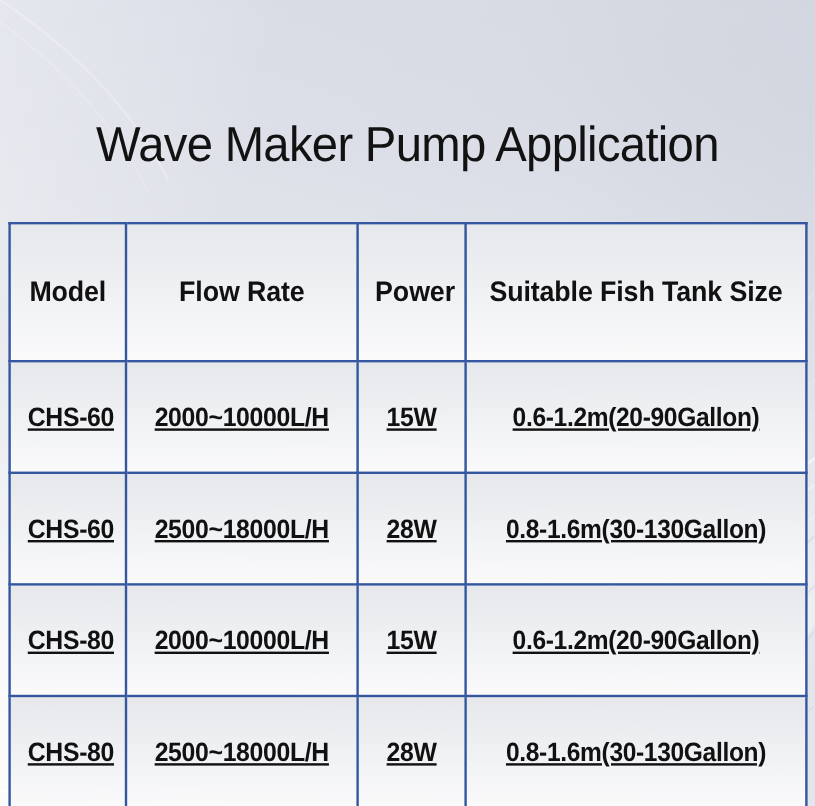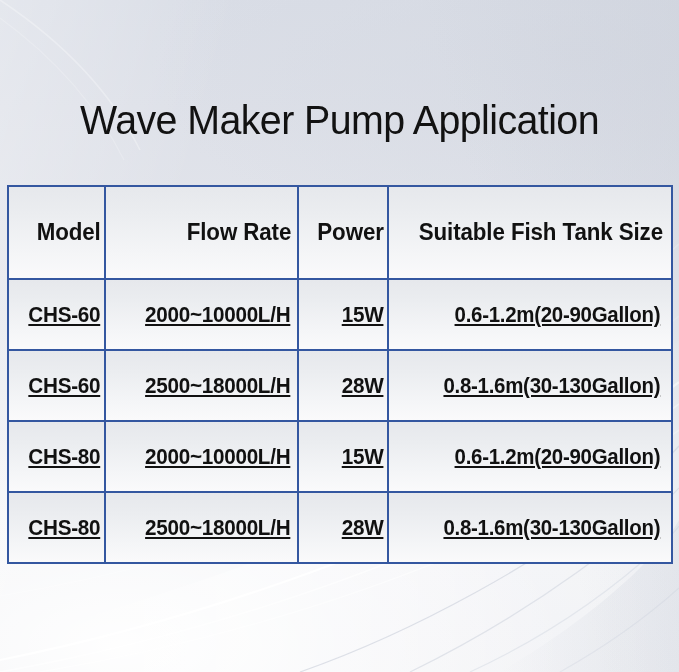--- a/index.html
+++ b/index.html
@@ -70,26 +70,26 @@
   }
   table#spec-table {
     border-collapse: collapse;
     width: 100%;
     table-layout: fixed;
     border: 2px solid #3457a0;
   }
   table#spec-table td,
   table#spec-table th {
     border: 2px solid #3457a0;
-    text-align: right;
+    text-align: center;
     vertical-align: middle;
     color: #111111;
     font-weight: bold;
     background-image: linear-gradient(180deg, #e6e8ec 0%, #ebedf0 30%, #f4f5f7 72%, #fafafb 100%);
-    padding: 1px;
+    padding: 12px;
     overflow: hidden;
     white-space: nowrap;
   }
   table#spec-table thead th {
     height: 89px;
     font-size: 23.5px;
     letter-spacing: -0.1px;
   }
   table#spec-table tbody td {
     height: 67px;

